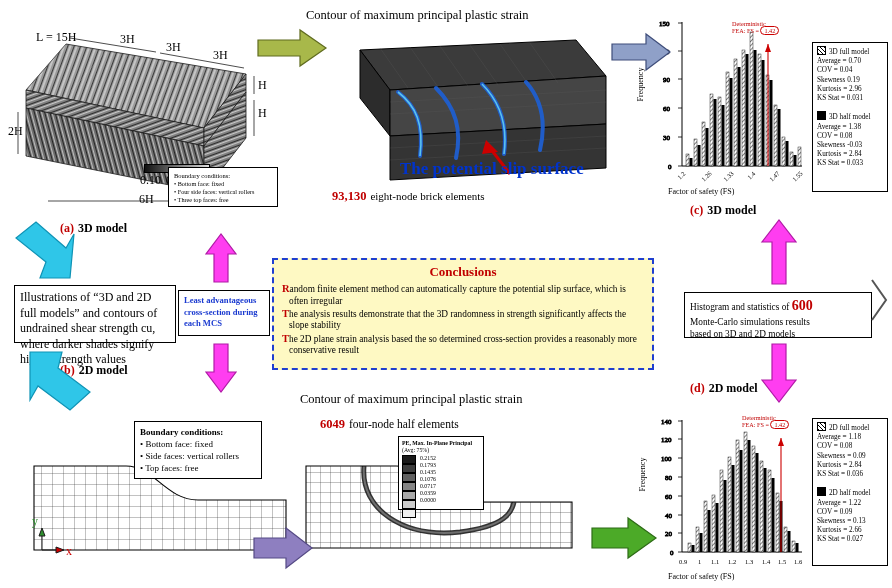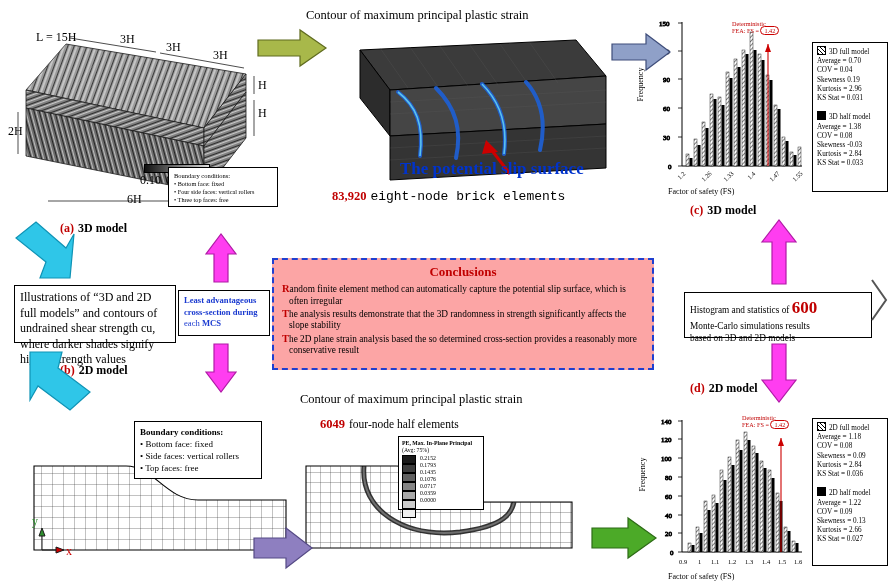--- a/index.html
+++ b/index.html
@@ -17,21 +17,21 @@
   .tiny{font-size:12px;}
   .red{color:#c00000;}
   .blue{color:#0033cc;}
   .bold{font-weight:bold;}
   
   .box{
     position:absolute;background:#fff;border:1px solid #000;
     font-size:9px;line-height:1.25;padding:4px 5px;box-sizing:border-box;
   }
   .concl{
-    position:absolute;border:2px dashed #1f3fd0;background:#fca5a5;
+    position:absolute;border:2px dashed #1f3fd0;background:#fef9c3;
     box-sizing:border-box;padding:4px 8px 6px 8px;
   }
   .concl h4{margin:0 0 3px 0;color:#c00000;font-size:13px;text-align:center;font-weight:bold;}
   .concl p{margin:1px 0;font-size:9.3px;line-height:1.2;text-indent:-7px;padding-left:7px;}
   .concl p .lead{color:#c00000;font-weight:bold;font-size:10.5px;}
   .statBox{
     position:absolute;border:1px solid #000;background:#fff;
     font-size:7.2px;line-height:1.28;padding:3px 4px;box-sizing:border-box;
   }
   .legendSq{display:inline-block;width:7px;height:7px;border:1px solid #000;margin-right:3px;vertical-align:-1px;}
@@ -84,21 +84,21 @@
       <path d="M40,185 L190,185"></path>
     </g>
   </svg>
   <div class="abs tiny" style="left:28px;top:14px;">L = 15H</div>
   <div class="abs tiny" style="left:112px;top:16px;">3H</div>
   <div class="abs tiny" style="left:158px;top:24px;">3H</div>
   <div class="abs tiny" style="left:205px;top:32px;">3H</div>
   <div class="abs tiny" style="left:250px;top:62px;">H</div>
   <div class="abs tiny" style="left:250px;top:90px;">H</div>
   <div class="abs tiny" style="left:0px;top:108px;">2H</div>
-  <div class="abs tiny" style="left:112px;top:176px;padding-left:7px;">6H</div>
+  <div class="abs tiny" style="left:124px;top:176px;padding-left:7px;">6H</div>
 
   <div class="abs" style="left:136px;top:148px;width:64px;height:7px;background:linear-gradient(90deg,#111,#777,#ddd);border:1px solid #000;"></div>
   <div class="abs tiny" style="left:132px;top:157px;">0.10</div>
   <div class="abs tiny" style="left:158px;top:157px;">0.14</div>
   <div class="abs tiny" style="left:186px;top:157px;">0.18</div>
 </div>
 
 <div class="box" style="left:168px;top:167px;width:110px;height:40px;">
   <div style="font-size:6.5px;">Boundary conditions:</div>
   <div style="font-size:6.2px;">• Bottom face: fixed</div>
@@ -136,22 +136,22 @@
     </g>
 
     <path d="M190,146 L170,120" stroke="#cc0000" stroke-width="3"></path>
     <polygon points="166,112 178,124 162,126" fill="#cc0000"></polygon>
   </svg>
 </div>
 
 <div class="abs bold blue" style="left:400px;top:159px;font-size:17px;">The potential slip surface</div>
 
 <div class="abs" style="left:332px;top:186px;">
-  <span class="red bold" style="font-size:12.5px;">83,920</span>
-  <span style="font-size:13px;font-family:Liberation Mono, monospace;">eight-node brick elements</span>
+  <span class="red bold" style="font-size:12.5px;">93,130</span>
+  <span style="font-size:11px;">eight-node brick elements</span>
 </div>
 
 <div class="abs" style="left:650px;top:14px;width:160px;height:190px;">
   <svg width="160" height="190">
     <defs>
       <pattern id="hatchC" width="3" height="3" patternUnits="userSpaceOnUse" patternTransform="rotate(45)">
         <rect width="3" height="3" fill="#fff"></rect>
           <path d="M0,0 L0,3" stroke="#000" stroke-width="1"></path>
       </pattern>
     </defs>
@@ -255,34 +255,34 @@
 </div>
 
 <div class="box" style="left:14px;top:285px;width:162px;height:58px;font-size:12px;line-height:1.3;">
   <span>Illustrations of “3D and 2D full models” and contours of undrained shear strength cu, where darker shades signify higher strength values</span>
 </div>
 
 <div class="box" style="left:178px;top:290px;width:92px;height:46px;font-size:8.6px;line-height:1.35;color:#1a3ad0;font-weight:bold;">
   <div>Least advantageous</div>
   <div>cross-section during</div>
   <div>
-    <span style="font-weight:normal;">each </span><span>MCS</span>
+    <span style="font-weight:bold;">each </span><span>MCS</span>
   </div>
 </div>
 
 <div class="concl" style="left:272px;top:258px;width:382px;height:112px;">
   <h4>Conclusions</h4>
   <p><span class="lead">R</span><span>andom finite element method can automatically capture the potential slip surface, which is often irregular</span></p>
   <p><span class="lead">T</span><span>he analysis results demonstrate that the 3D randomness in strength significantly affects the slope stability</span></p>
   <p><span class="lead">T</span><span>he 2D plane strain analysis based the so determined cross-section provides a reasonably more conservative result</span></p>
 </div>
 
 <div class="box" style="left:684px;top:292px;width:188px;height:46px;font-size:9.3px;line-height:1.35;">
   <div>
-    <span>Histogram and statistics of </span><span class="red bold" style="font-size:17px;margin-top:20px;">600</span>
+    <span>Histogram and statistics of </span><span class="red bold" style="font-size:14px;margin-top:20px;">600</span>
   </div>
   <div>Monte-Carlo simulations results</div>
   <div>based on 3D and 2D models</div>
 </div>
 
 <div class="abs ctr" style="left:60px;top:360px;width:170px;">
   <span class="caption capRed">(b)</span>
   <span class="caption">2D model</span>
 </div>
 

